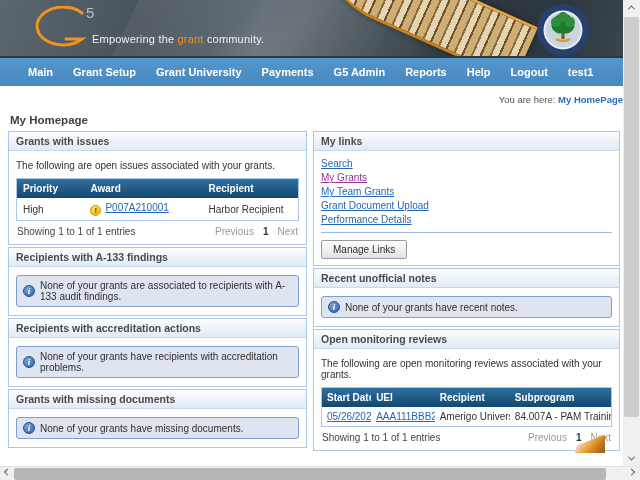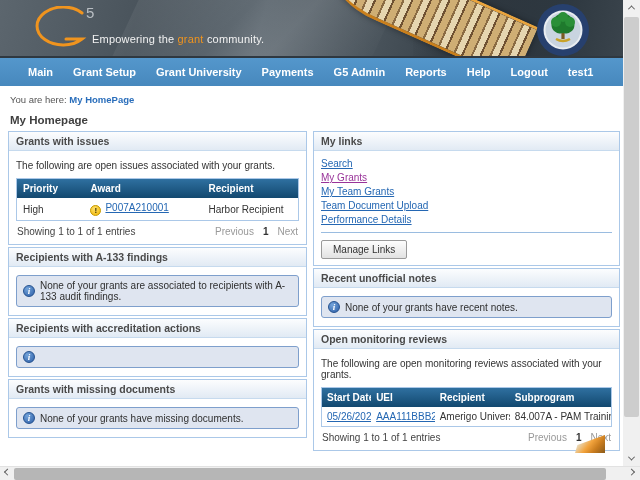--- a/index.html
+++ b/index.html
@@ -28,21 +28,21 @@
     background: repeating-linear-gradient(90deg,#cfae74 0 7px,#8a6b43 7px 9px,#e6d6b0 9px 15px,#6f5132 15px 17px,#b59succeeded 0);
     background: repeating-linear-gradient(90deg,#cfae74 0 7px,#8a6b43 7px 9px,#e6d6b0 9px 15px,#6f5132 15px 17px);
     box-shadow: 0 0 6px rgba(0,0,0,0.4); }
   .seal { position:absolute; right:33px; top:3px; width:54px; height:54px; }
 
   
   .navbar { height:28px; background:linear-gradient(#5497cc,#4788bd); display:flex; align-items:center; padding-left:18px; }
   .nav-item { color:#fff; font-size:11px; font-weight:bold; padding:0 10px; text-decoration:none; cursor:pointer; white-space:nowrap; }
 
   
-  .breadcrumb { margin:8px 0 0 10px; font-size:9.5px; color:#555; }
+  .breadcrumb { margin:8px 0 0 10px; font-size:9.5px; color:#555;text-align:right; }
   .breadcrumb a { color:#2a6ebb; font-weight:bold; text-decoration:none; cursor:pointer; }
   .page-title { margin:9px 0 5px 10px; font-size:11.5px; font-weight:bold; color:#3f3f3f; }
 
   
   .columns { display:flex; margin-left:8px; gap:6px; }
   .col-left { width:299px; }
   .col-right { width:307px; }
   .panel { border:1px solid #abc8e8; background:#fff; margin-bottom:2px; }
   .panel-header { background:linear-gradient(#fcfdfe,#e1eaf4); border-bottom:1px solid #c6daee;
     padding:3px 7px; font-size:10.5px; font-weight:bold; color:#4a4a4a; }
@@ -188,20 +188,21 @@
               <span>None of your grants are associated to recipients with A-133 audit findings.</span>
             </div>
           </div>
         </div>
 
         <div class="panel">
           <div class="panel-header">Recipients with accreditation actions</div>
           <div class="panel-body">
             <div class="infobox">
               <span class="info-icon">i</span>
+              <span>None of your grants have recipients with accreditation problems.</span>
             </div>
           </div>
         </div>
 
         <div class="panel">
           <div class="panel-header">Grants with missing documents</div>
           <div class="panel-body">
             <div class="infobox">
               <span class="info-icon">i</span>
               <span>None of your grants have missing documents.</span>
@@ -212,21 +213,21 @@
 
       <div class="col-right">
 
         <div class="panel">
           <div class="panel-header">My links</div>
           <div class="panel-body">
             <div class="links-list">
               <a>Search</a>
               <a class="visited">My Grants</a>
               <a>My Team Grants</a>
-              <a>Team Document Upload</a>
+              <a>Grant Document Upload</a>
               <a>Performance Details</a>
             </div>
             <hr class="links-hr">
             <button class="manage-btn">Manage Links</button>
           </div>
         </div>
 
         <div class="panel">
           <div class="panel-header">Recent unofficial notes</div>
           <div class="panel-body">

